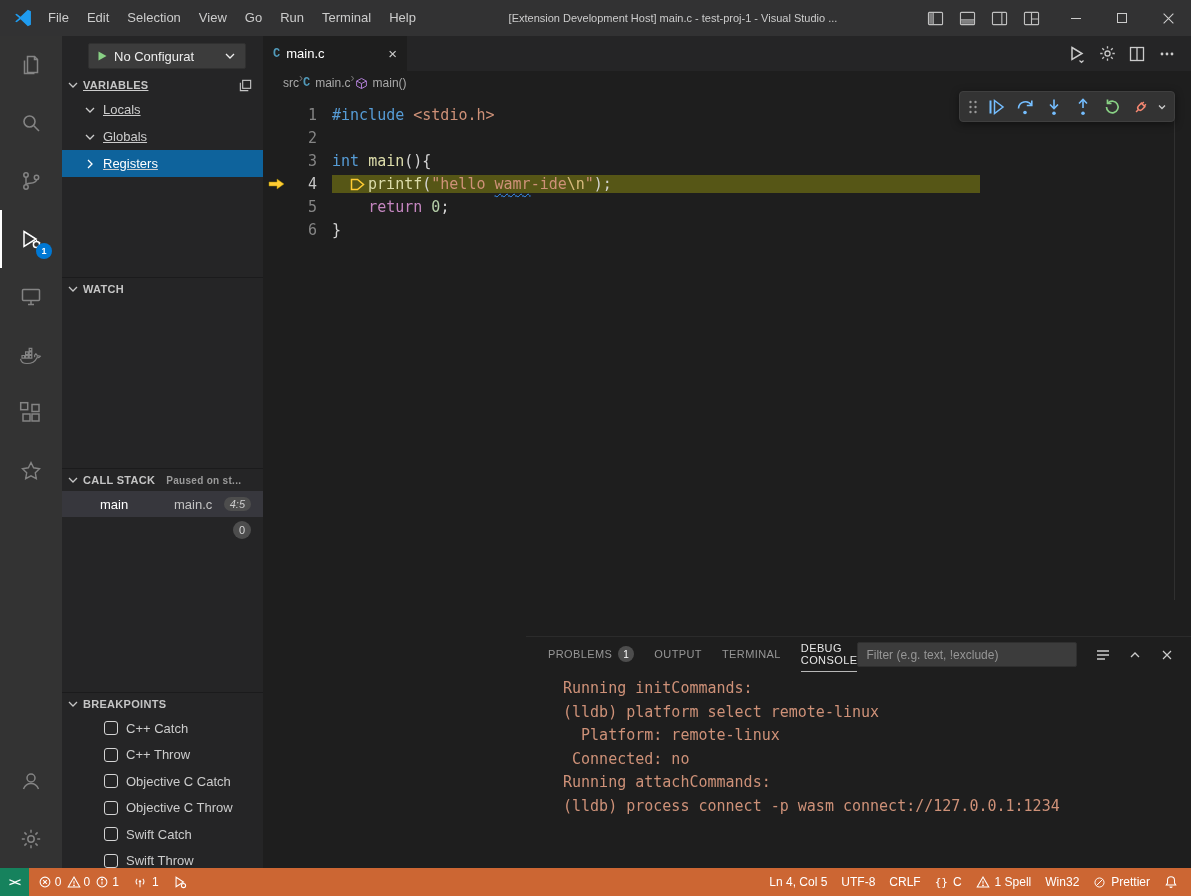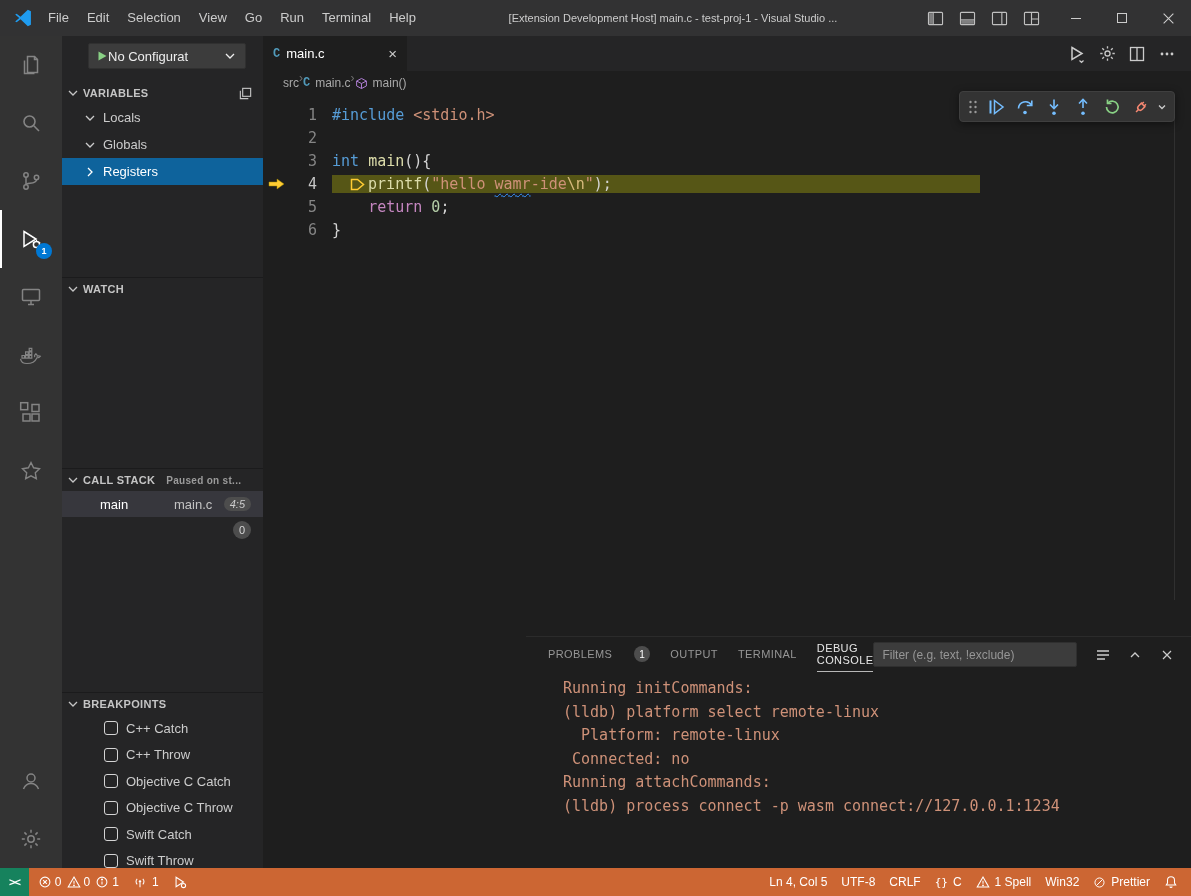--- a/index.html
+++ b/index.html
@@ -24,24 +24,24 @@
   #activitybar{position:absolute;left:0;top:36px;width:62px;bottom:28px;background:#333333;display:flex;flex-direction:column;z-index:5;}
   #ab-top{display:flex;flex-direction:column;}
   #ab-bottom{margin-top:auto;display:flex;flex-direction:column;}
   .ab-item{position:relative;width:62px;height:58px;display:flex;align-items:center;justify-content:center;color:#848484;cursor:pointer;}
   .ab-item.active{color:#ffffff;box-shadow:inset 2px 0 0 #ffffff;}
   .badge-dot{position:absolute;right:10px;bottom:9px;min-width:16px;height:16px;border-radius:50%;background:#0078d4;color:#fff;font-size:9px;font-weight:bold;display:flex;align-items:center;justify-content:center;}
 
   
   #sidebar{position:absolute;left:62px;top:36px;width:201px;bottom:28px;background:#252526;overflow:hidden;z-index:4;}
   #debug-config-bar{height:40px;display:flex;align-items:center;padding-left:26px;}
-  #debug-config-dropdown{width:158px;height:26px;background:#3c3c3c;border:1px solid #303030;border-radius:2px;display:flex;align-items:center;padding:0 7px;font-size:13px;color:#eeeeee;cursor:pointer;}
+  #debug-config-dropdown{width:158px;height:26px;background:#3c3c3c;border:1px solid #303030;border-radius:2px;display:flex;align-items:center;padding:0 7px;gap:6px;font-size:13px;color:#eeeeee;cursor:pointer;}
   #debug-config-dropdown .chev{margin-left:auto;}
   .section{position:absolute;left:0;right:0;}
-  #sec-variables{top:46px;height:195px;}
+  #sec-variables{top:38px;height:195px;text-decoration:underline;}
   #sec-watch{top:241px;height:40px;border-top:1px solid #1b1b1c;}
   #sec-callstack{top:432px;height:160px;border-top:1px solid #1b1b1c;}
   #sec-breakpoints{top:656px;bottom:0;border-top:1px solid #1b1b1c;overflow:hidden;}
   .sec-header{height:22px;display:flex;align-items:center;gap:2px;padding-left:3px;font-size:11px;font-weight:bold;color:#c5c5c5;letter-spacing:.3px;cursor:pointer;}
   .sec-action{margin-left:auto;margin-right:10px;color:#c5c5c5;display:inline-flex;}
   .cs-status{margin-left:9px;font-size:10px;color:#9b9b9b;font-weight:bold;}
   .tree-row{height:27px;display:flex;align-items:center;gap:5px;padding-left:20px;font-size:13px;color:#cccccc;cursor:pointer;}
   .tree-row.selected{background:#0e639c;color:#ffffff;}
   .cs-row{height:26px;background:#37373d;display:flex;align-items:center;padding:0 12px 0 38px;font-size:13px;color:#ffffff;cursor:pointer;}
   .cs-name{width:74px;}
@@ -78,21 +78,21 @@
   
   #debug-toolbar{position:absolute;left:959px;top:91px;height:31px;background:#333333;border:1px solid #3f3f3f;border-radius:4px;box-shadow:0 2px 8px rgba(0,0,0,.45);display:flex;align-items:center;padding:0 5px;z-index:20;}
   .dt-grip{width:16px;display:flex;align-items:center;justify-content:center;cursor:grab;}
   .dt-btn{width:29px;height:29px;display:flex;align-items:center;justify-content:center;cursor:pointer;}
   .dt-chev{width:14px;display:flex;align-items:center;justify-content:center;cursor:pointer;}
 
   
   #panel{position:absolute;left:263px;top:600px;right:0;height:268px;background:#1e1e1e;border-top:1px solid #2b2b2b;z-index:5;}
   #panel-header{height:35px;display:flex;align-items:center;padding:0 10px 0 22px;}
   #panel-tabs{display:flex;align-items:stretch;gap:20px;height:35px;}
-  .panel-tab{display:flex;align-items:center;gap:22px;font-size:11px;letter-spacing:.4px;color:#969696;height:35px;border-bottom:1px solid transparent;cursor:pointer;justify-content:space-between;}
+  .panel-tab{display:flex;align-items:center;gap:6px;font-size:11px;letter-spacing:.4px;color:#969696;height:35px;border-bottom:1px solid transparent;cursor:pointer;justify-content:space-between;}
   .panel-tab.active{color:#e7e7e7;border-bottom:1px solid #b8b8b8;}
   .count-badge{min-width:16px;height:16px;border-radius:50%;background:#4d4d4d;color:#ffffff;font-size:10px;display:flex;align-items:center;justify-content:center;}
   #panel-filter{margin-left:auto;width:360px;height:25px;background:#3c3c3c;border:1px solid #2f2f2f;border-radius:2px;color:#cccccc;font-size:12px;padding:0 8px;font-family:"Liberation Sans",sans-serif;outline:none;}
   #panel-filter::placeholder{color:#969696;}
   #panel-actions{display:flex;align-items:center;gap:4px;margin-left:12px;color:#cccccc;}
   #console{padding:5px 0 0 37px;font-family:"DejaVu Sans Mono","Liberation Mono",monospace;font-size:15px;line-height:23.5px;color:#ce9178;}
   .console-line{white-space:pre;}
   #console-prompt{position:absolute;left:18px;bottom:6px;font-family:"DejaVu Sans Mono","Liberation Mono",monospace;font-size:16px;font-weight:bold;color:#8a8a8a;cursor:text;}
 
   

